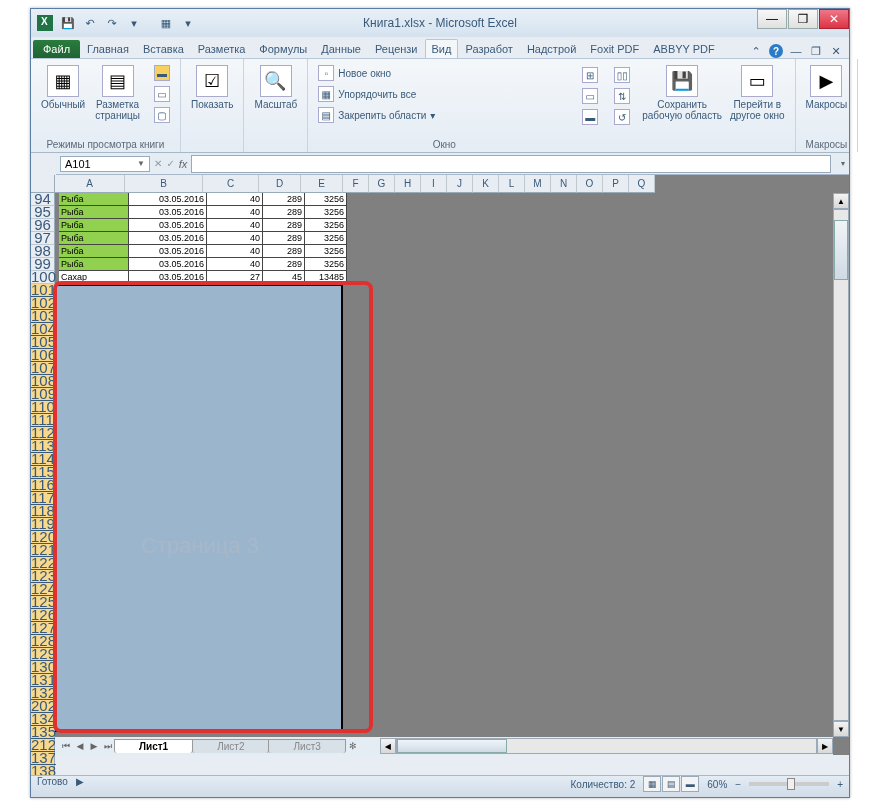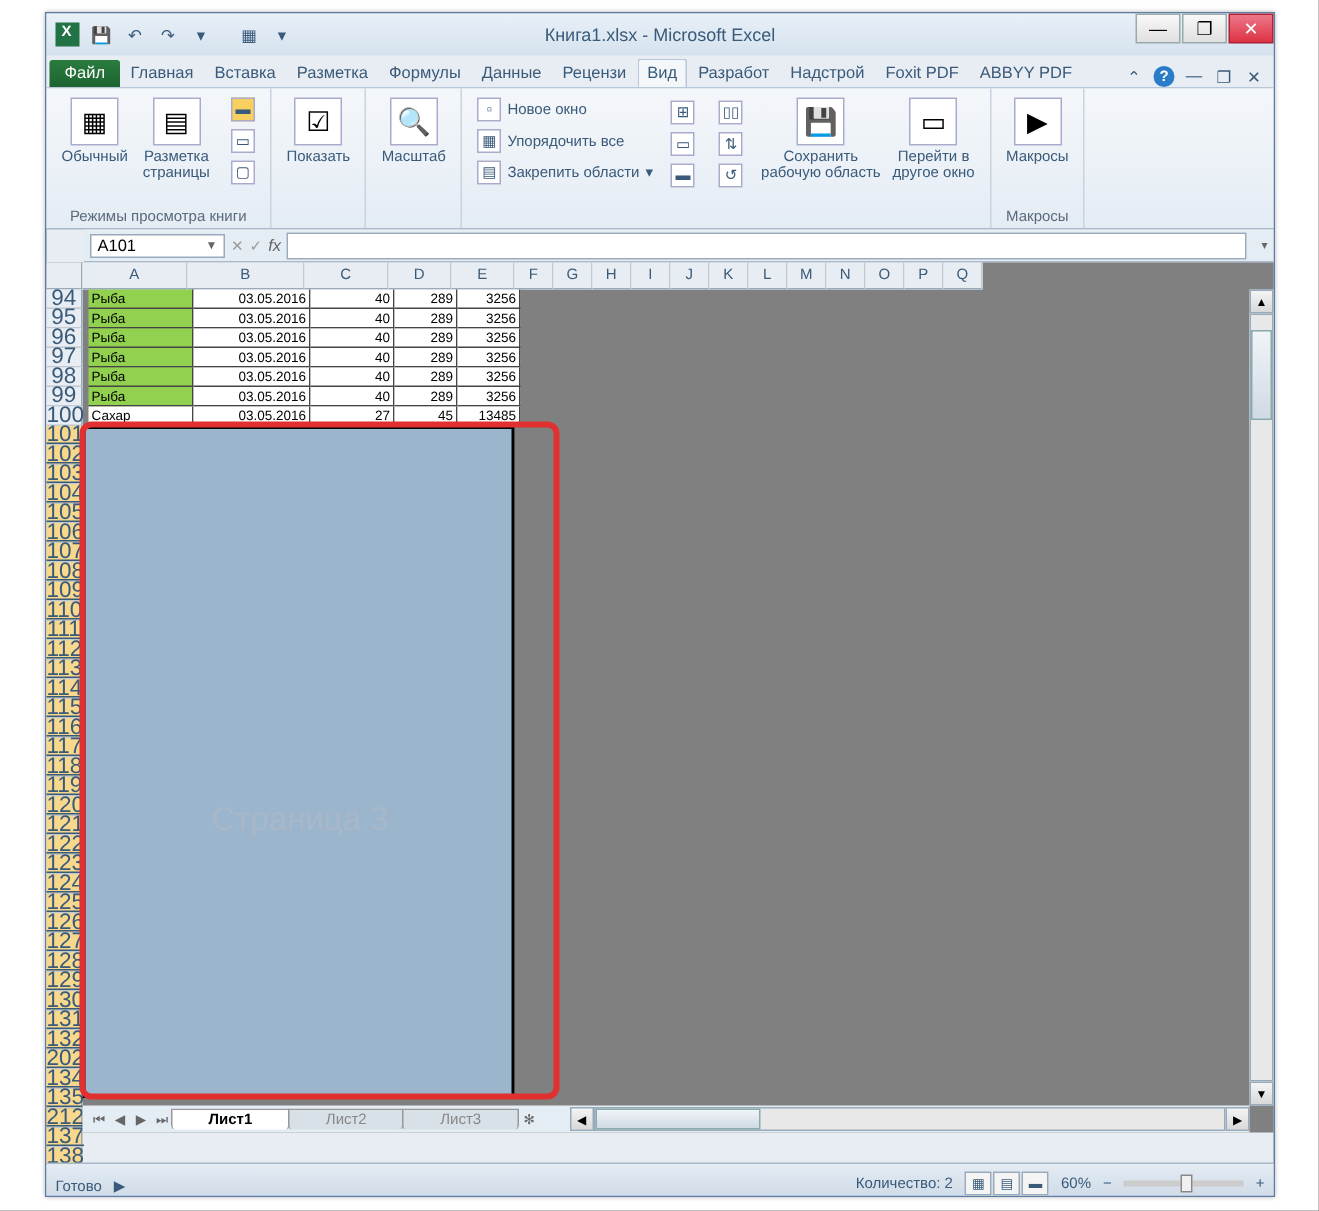--- a/index.html
+++ b/index.html
@@ -58,21 +58,21 @@
 .scroll-h { position: absolute; bottom: 0; left: 24px; right: 16px; height: 18px; background: #e4ecf4; display: flex; align-items: center; }
 .sheet-tabs { display: flex; align-items: center; gap: 0; padding-left: 4px; }
 .nav-btn { width: 14px; height: 14px; font-size: 9px; color: #666; display: flex; align-items: center; justify-content: center; cursor: pointer; }
 .sheet-tab { padding: 1px 24px; font-size: 10px; background: #fff; border: 1px solid #999; border-bottom: none; border-radius: 0 0 3px 3px; margin-left: -1px; cursor: pointer; }
 .sheet-tab.inactive { background: #d8e0e8; color: #888; }
 .hsb { flex: 1; margin-left: 20px; display: flex; }
 .sb-btn { width: 16px; height: 16px; background: linear-gradient(#f4f4f4,#d8d8d8); border: 1px solid #9ab; font-size: 8px; display: flex; align-items: center; justify-content: center; cursor: pointer; }
 .sb-track { flex: 1; background: #e8e8e8; border: 1px solid #9ab; position: relative; }
 .sb-thumb { position: absolute; background: linear-gradient(#f0f4f8,#d0dae4); border: 1px solid #8aa; }
 .scroll-v { position: absolute; right: 0; top: 18px; bottom: 18px; width: 16px; background: #e4ecf4; display: flex; flex-direction: column; }
-.status-bar { position: absolute; bottom: 0; left: 0; right: 0; height: 22px; background: linear-gradient(#e4ecf4,#d0dce8); display: flex; align-items: flex-end; font-size: 10px; color: #3a5a7a; border-top: 1px solid #a8b8c8; padding: 0 6px; }
+.status-bar { position: absolute; bottom: 0; left: 0; right: 0; height: 22px; background: linear-gradient(#e4ecf4,#d0dce8); display: flex; align-items: flex-start; font-size: 10px; color: #3a5a7a; border-top: 1px solid #a8b8c8; padding: 0 6px; }
 .status-right { margin-left: auto; display: flex; align-items: center; gap: 8px; }
 .view-btns { display: flex; gap: 1px; }
 .vb { width: 18px; height: 16px; background: #f4f4f4; border: 1px solid #9ab; cursor: pointer; font-size: 9px; display:flex; align-items:center; justify-content:center; }
 .zoom-slider { width: 80px; height: 4px; background: #ccc; position: relative; }
 .zoom-slider .th { position: absolute; width: 8px; height: 12px; background: #f0f0f0; border: 1px solid #888; top: -4px; left: 38px; }
 </style>
 </head>
 <body>
 
 <div class="window">
@@ -169,20 +169,21 @@
           <div class="btn-small">
               <div class="ico">▫</div>
               <span>Новое окно</span>
             </div>
           <div class="btn-small">
               <div class="ico">▦</div>
               <span>Упорядочить все</span>
             </div>
           <div class="btn-small"><div class="ico">▤</div><span>Закрепить области</span> ▾</div>
         </div>
+        <div class="group-label" style="margin-top:auto;width:260px">Окно</div>
       </div>
       <div class="btn-col" style="margin:2px 4px">
         <div class="btn-small">
             <div class="ico">⊞</div>
           </div>
         <div class="btn-small">
             <div class="ico">▭</div>
           </div>
         <div class="btn-small">
             <div class="ico">▬</div>

